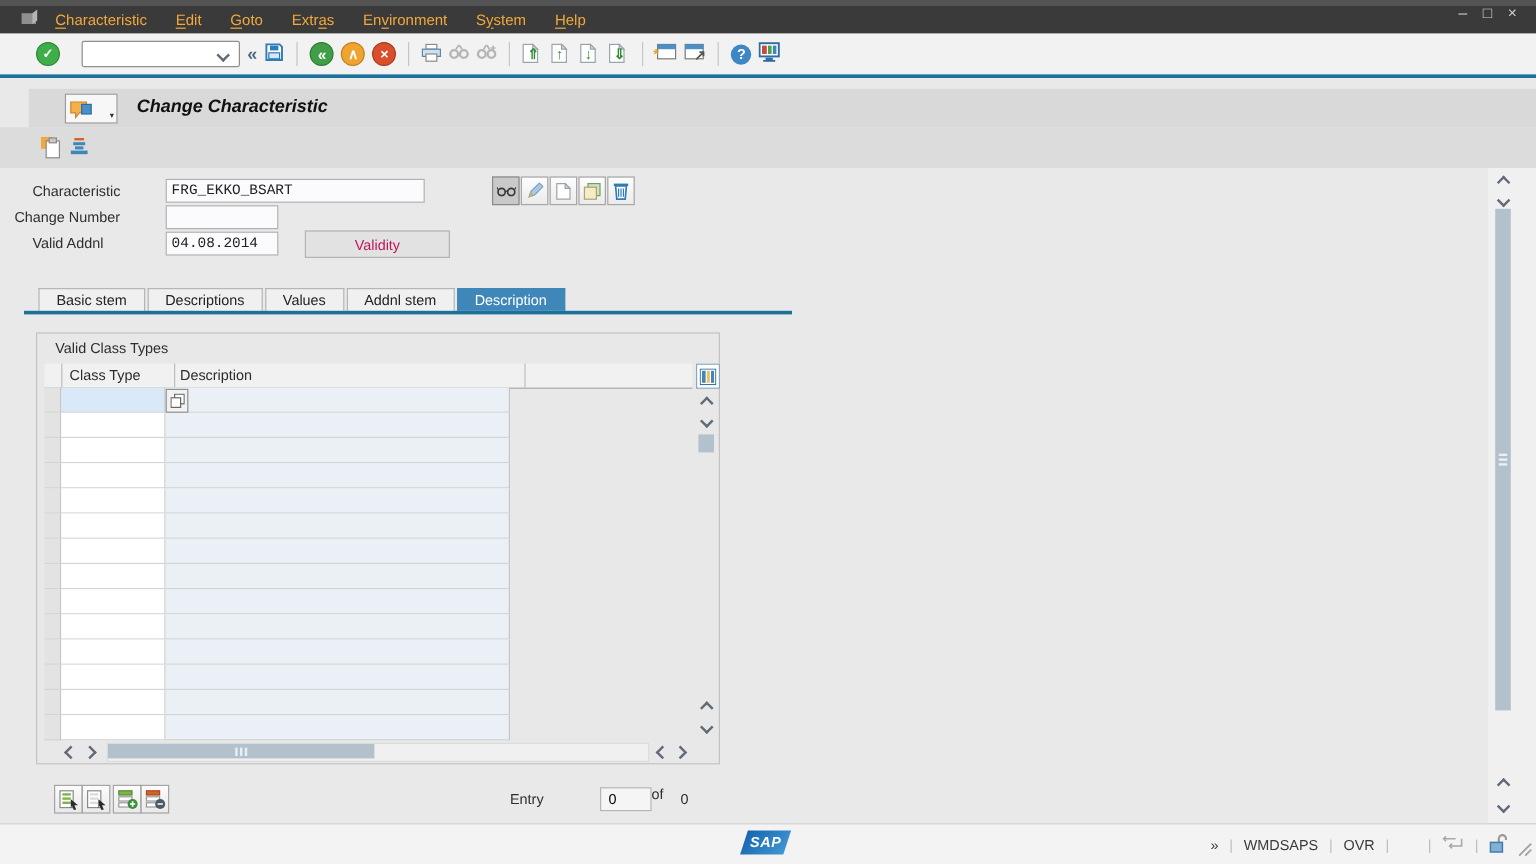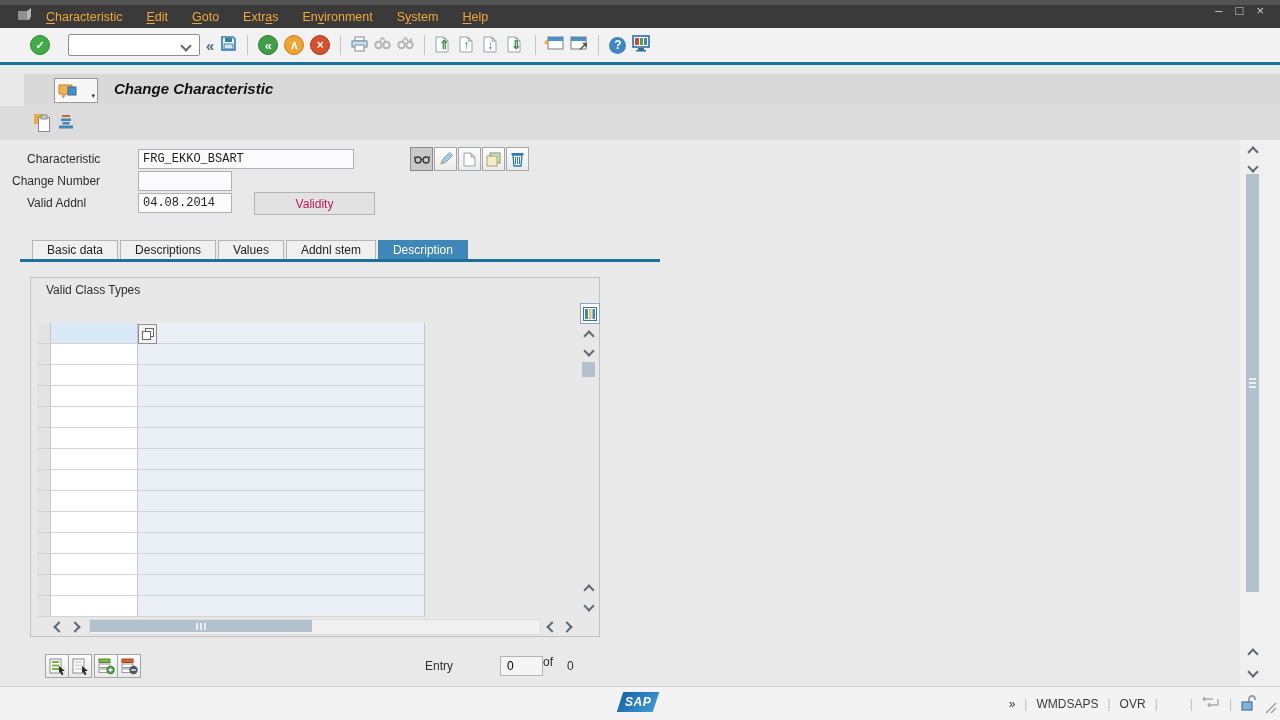--- a/index.html
+++ b/index.html
@@ -309,31 +309,37 @@
       </svg>
   </span>
 </div>
 <span class="flabel" style="left:12px;top:174px">Change Number</span>
 <input class="ffield" style="left: 138px; top: 171px; width: 88px;" value="">
 <span class="flabel" style="left:27px;top:196px">Valid Addnl</span>
 <input class="ffield" style="left: 138px; top: 193px; width: 88px;" value="04.08.2014">
 <div id="validity-btn" class="abs">Validity</div>
 
 <div id="tab-row" class="abs">
-    <span class="tab">Basic data</span>
+    <span class="tab">Basic stem</span>
     <span class="tab">Descriptions</span>
     <span class="tab">Values</span>
     <span class="tab">Addnl stem</span>
     <span class="tab active">Description</span>
   </div>
 <div id="tab-line" class="abs"></div>
 
 <div id="groupbox" class="abs">
   <span id="group-title">Valid Class Types</span>
 
+  <div id="thead">
+    <span class="hc" style="width:14px"></span>
+    <span class="hc" style="width:87px;padding-left:6px">Class Type</span>
+    <span class="hc" style="width:287px;padding-left:4px">Description</span>
+    <span style="flex:1"></span>
+  </div>
 
   <div id="table-body">
       <div class="trow">
         <div class="cell sel"></div>
         <div class="cell class focus"></div>
         <div class="cell desc"></div>
       </div>
       <div class="trow">
         <div class="cell sel"></div>
         <div class="cell class"></div>

